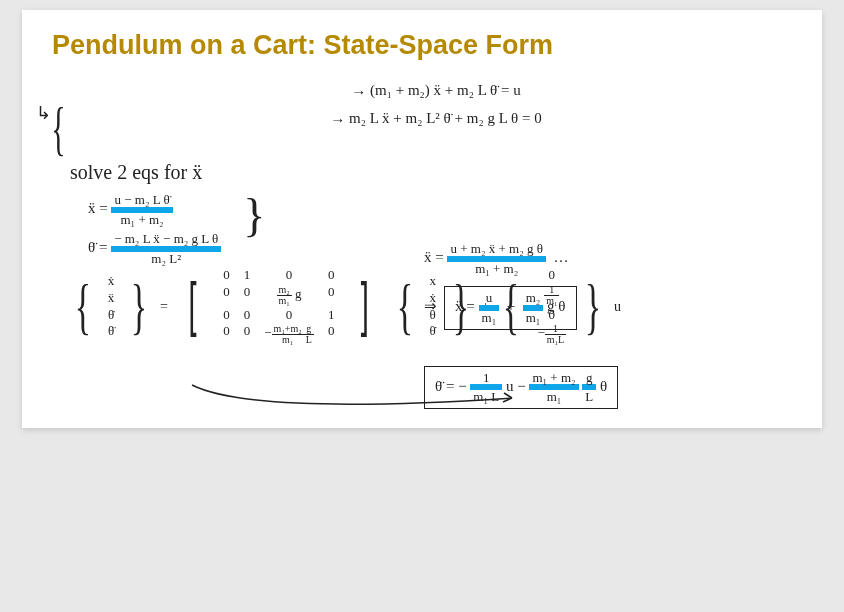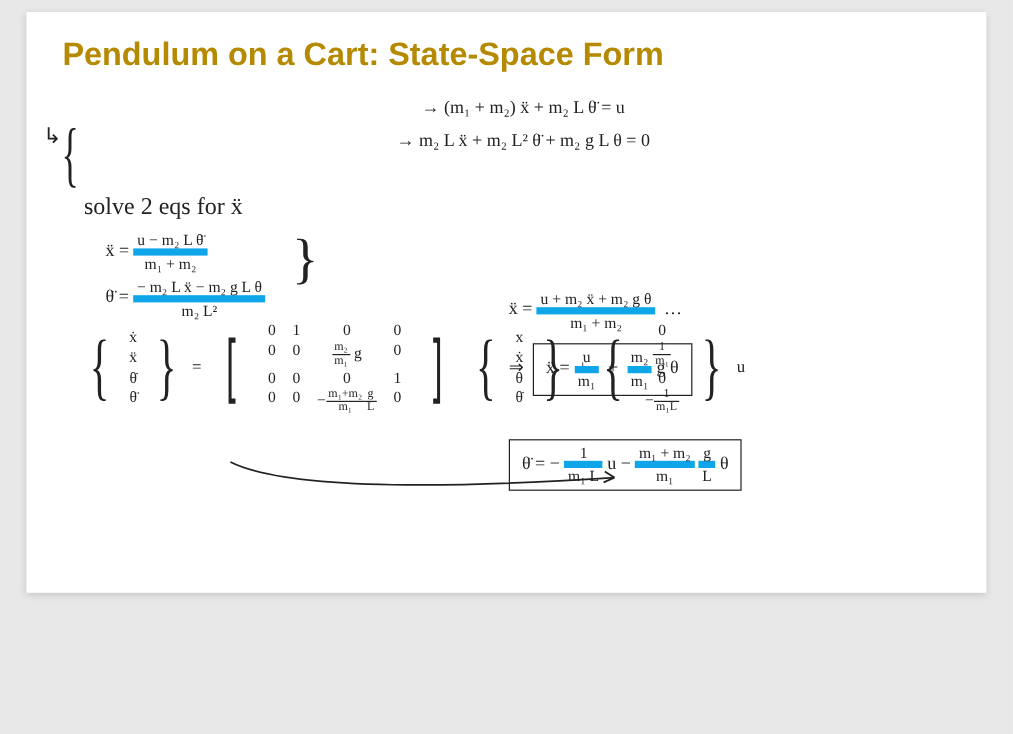--- a/index.html
+++ b/index.html
@@ -6,21 +6,21 @@
     margin: 0;
     padding: 0;
     width: 844px;
     height: 612px;
     background: #e8e8e8;
     font-family: Georgia, 'Times New Roman', serif;
   }
   .page {
     background: #ffffff;
     width: 800px;
-    height: 484px;
+    height: 418px;
     margin: 10px auto;
     box-shadow: 0 2px 6px rgba(0,0,0,0.15);
     padding: 20px 30px 8px 30px;
     box-sizing: border-box;
     position: relative;
     overflow: hidden;
   }
   h1 {
     color: #b58900;
     font-family: Arial, Helvetica, sans-serif;

